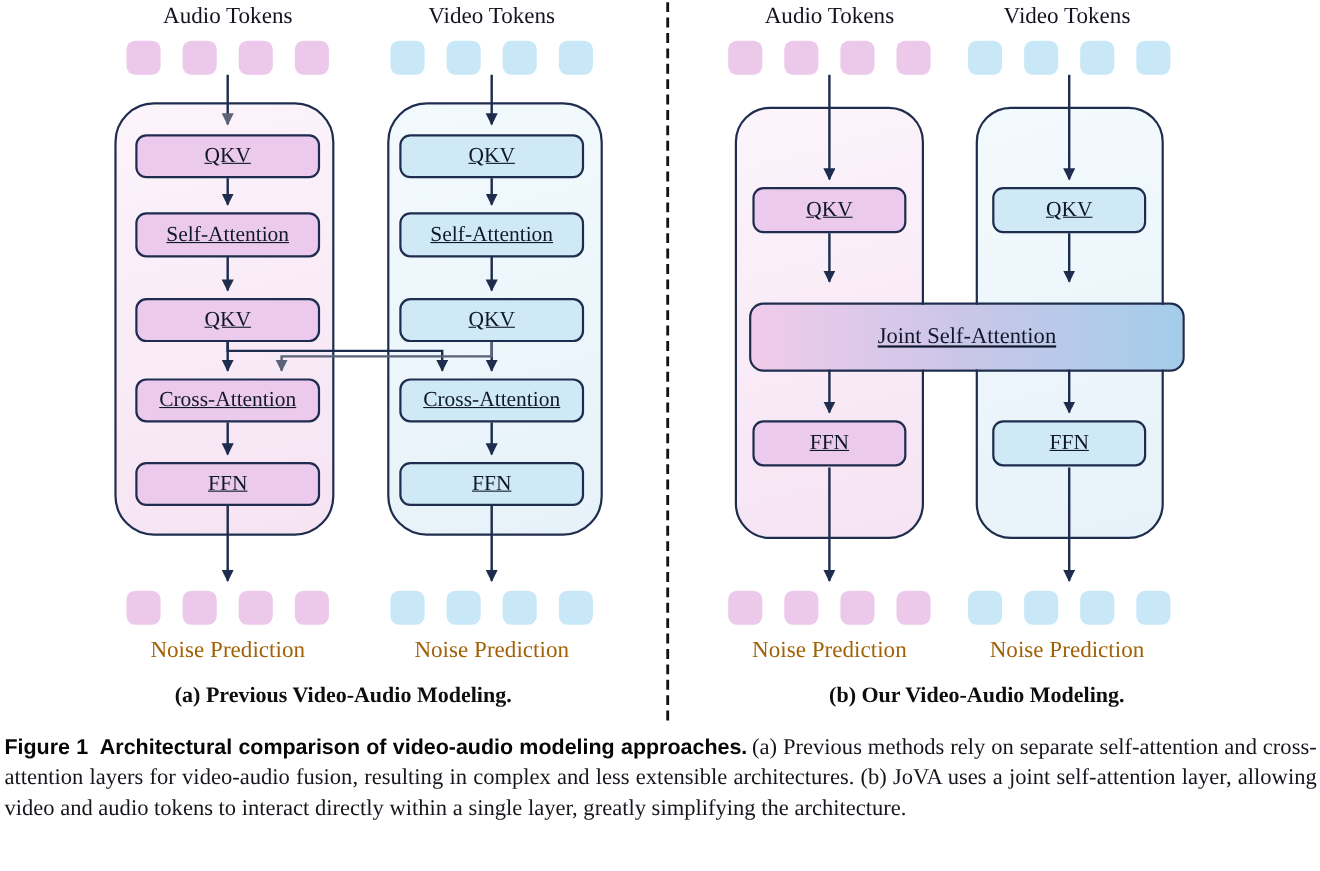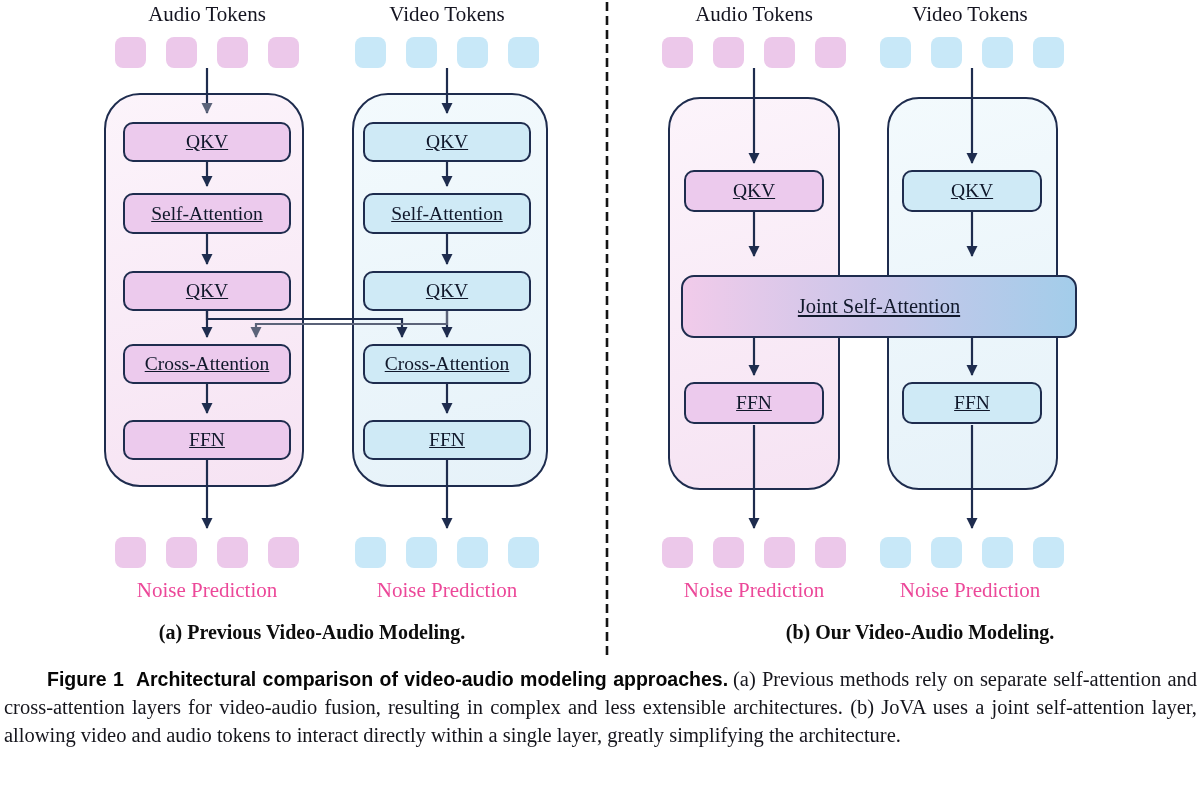--- a/index.html
+++ b/index.html
@@ -41,36 +41,35 @@
   }
   .block.pink { background: #eccaed; }
   .block.blue { background: #cfeaf6; }
   .block.joint {
     background: linear-gradient(90deg, #f1cbea 0%, #cbc6e9 48%, #a3cdea 100%);
     border-radius: 13px; font-size: 20.5px; margin-top: 12px;
   }
 
   .noise-label {
     position: absolute; top: 578px; transform: translateX(-50%);
-    font-size: 21px; color: #ec4899; white-space: nowrap; z-index: 4;
+    font-size: 21px; color: #a16207; white-space: nowrap; z-index: 4;
   }
   .panel-caption {
     position: absolute; top: 621px; transform: translateX(-50%);
     font-size: 20px; font-weight: bold; color: #0d0d0d; white-space: nowrap; z-index: 4;
   }
 
   .fig-caption {
     position: absolute; left: 4px; top: 666px; width: 1193px;
     text-align: justify; line-height: 27px; color: #15151c;
   }
   .fig-head {
     font-family: "Liberation Sans", "DejaVu Sans", sans-serif;
     font-weight: 700; font-size: 19.5px; color: #060606;
     white-space: pre-wrap;
-    margin-left: 43px;
   }
   .fig-body { font-size: 20.5px; }
 </style>
 </head>
 <body>
 
 <div class="page">
   <div class="diagram">
 
     <div class="container-box audio" style="left:104px; top:93px; width:200px; height:394px; border-radius:36px;"></div>
@@ -201,17 +200,17 @@
     <div class="tok-row" style="left:880px; top:537px;">
       <span class="tok blue"></span>
         <span class="tok blue"></span>
         <span class="tok blue"></span>
         <span class="tok blue"></span>
     </div>
 
     <div class="noise-label" style="left:754px;">Noise Prediction</div>
     <div class="noise-label" style="left:970px;">Noise Prediction</div>
 
-    <div class="panel-caption" style="left:920px;">(b) Our Video-Audio Modeling.</div>
+    <div class="panel-caption" style="left:888px;">(b) Our Video-Audio Modeling.</div>
   </div>
 
   <p class="fig-caption"><span class="fig-head">Figure 1  Architectural comparison of video-audio modeling approaches.</span> <span class="fig-body">(a) Previous methods rely on separate self-attention and cross-attention layers for video-audio fusion, resulting in complex and less extensible architectures. (b) JoVA uses a joint self-attention layer, allowing video and audio tokens to interact directly within a single layer, greatly simplifying the architecture.</span></p>
 </div>
 
 </body></html>

